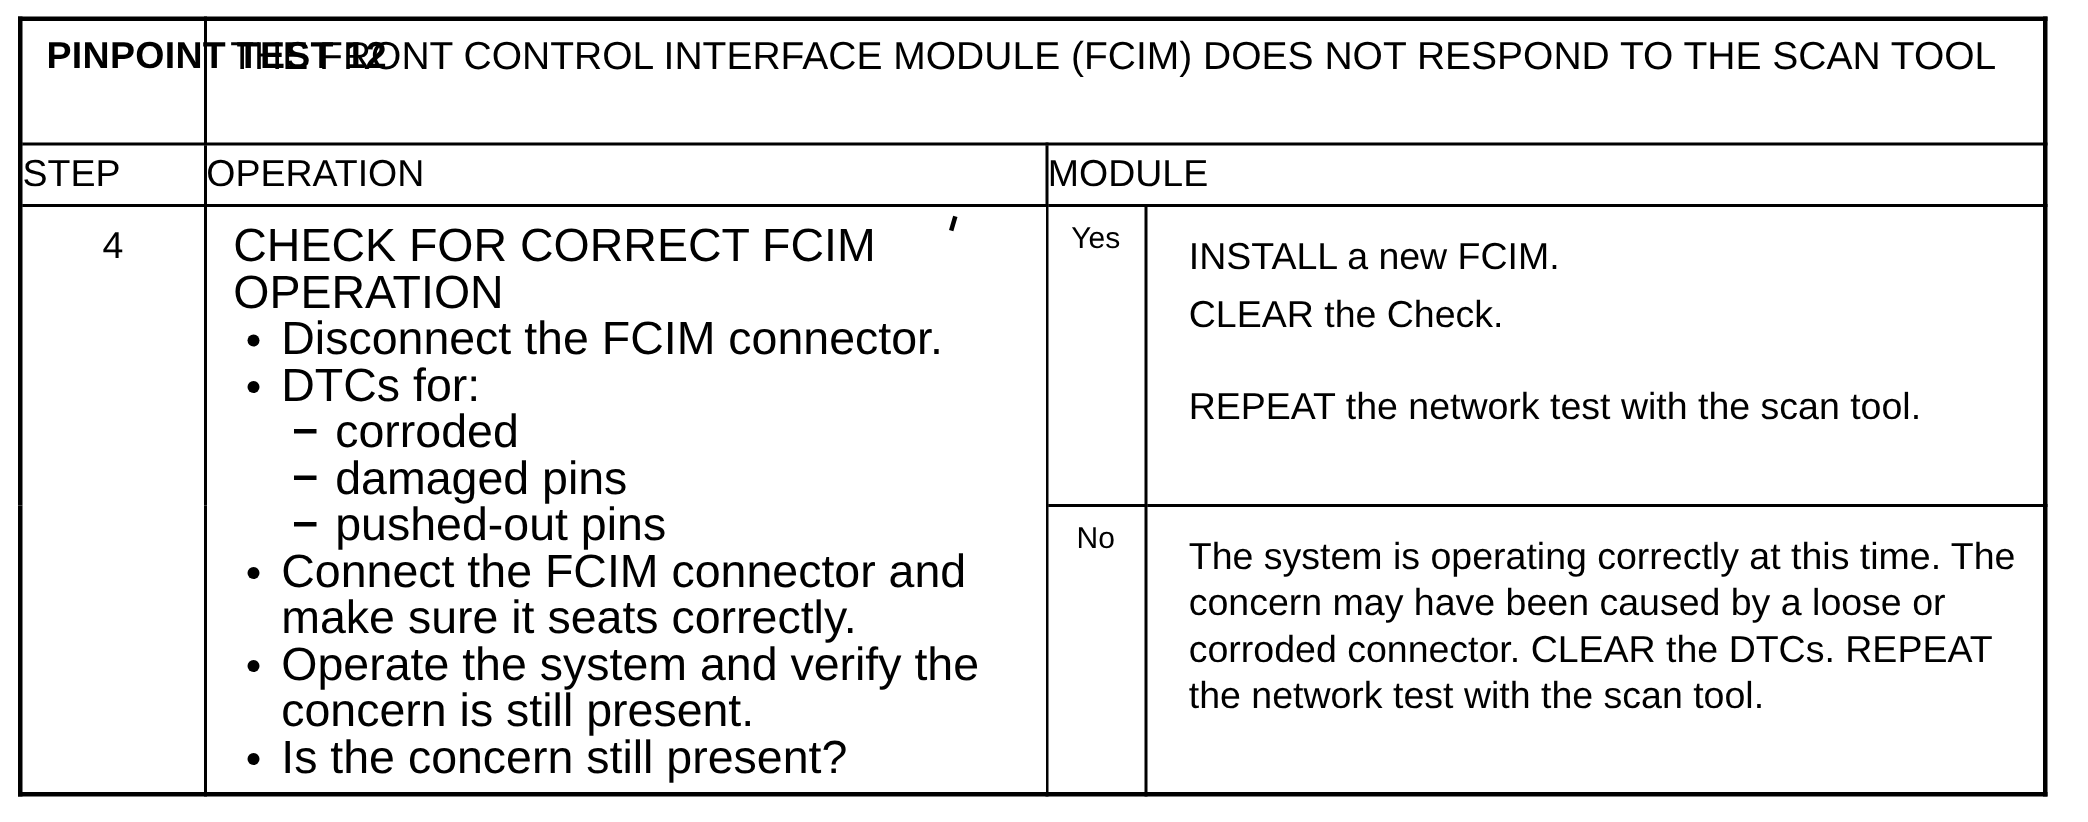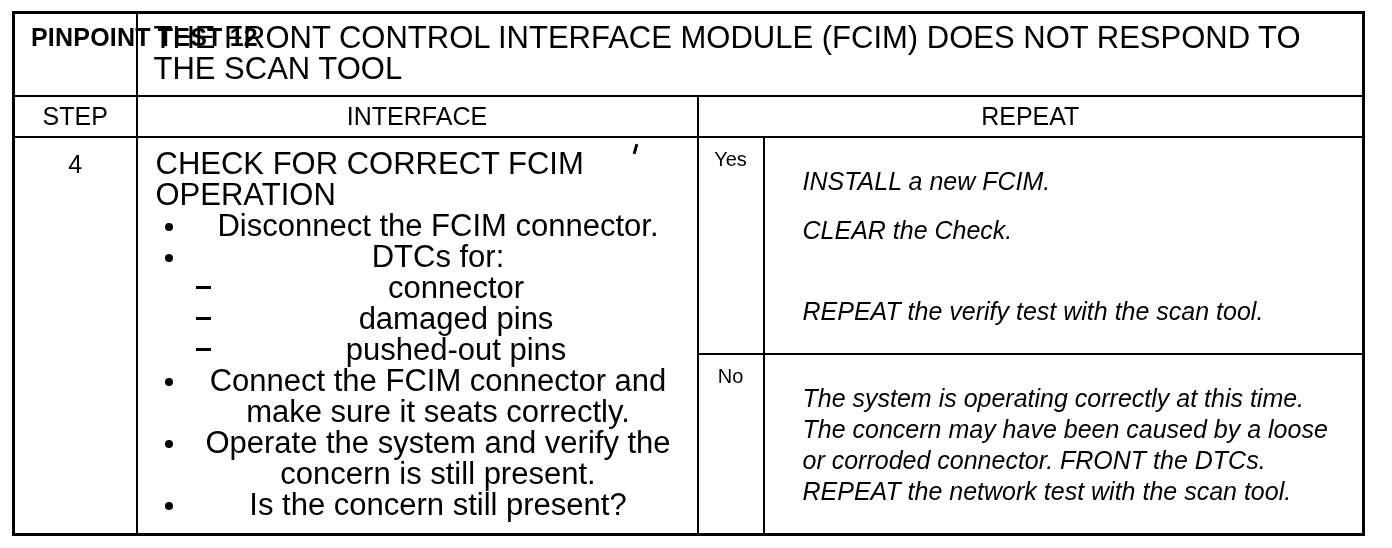--- a/index.html
+++ b/index.html
@@ -46,29 +46,28 @@
   .title-row td { height: 72px; }
   .title-test {
     width: 291px;
     font-size: 25px;
     font-weight: bold;
     letter-spacing: 0.2px;
     padding: 9px 0 0 16px !important;
     white-space: nowrap;
   }
   .title-desc {
-    font-size: 31px;
+    font-size: 26px;
     line-height: 31px;
     padding: 8px 10px 0 16px !important;
   }
 
   
   .colhead-row td {
     height: 39px;
-    text-align: center;
     font-size: 25px;
     vertical-align: middle;
     padding: 0 !important;
   }
   .col-step   { width: 123px; }
   .col-insp   { width: 561px; }
   .col-yn     { width: 66px;  }
   .col-action { width: 600px; }
 
   
@@ -93,21 +92,20 @@
     font-size: 25px;
     line-height: 31px;
   }
 
   
   .insp-title { margin: 0; }
   ul.bullets {
     list-style: none;
     margin: 0;
     padding: 0;
-    text-align: center;
   }
   ul.bullets > li {
     position: relative;
     padding-left: 32px;
     margin: 0;
   }
   ul.bullets > li > .bullet-dot {
     position: absolute;
     left: 9px;
     top: 13px;
@@ -129,21 +127,21 @@
   }
   ul.dashes > li > .dash-mark {
     position: absolute;
     left: 8px;
     top: 14px;
     width: 15px;
     height: 3px;
     background: #000;
   }
 
-  .act-line { margin: 18px; font-style: italic; }
+  .act-line { margin: 8px; }
   .act-gap { height: 14px; }
 
   
   .scan-mark {
     position: absolute;
     left: 496px;
     top: 6px;
     width: 3px;
     height: 10px;
     background: #000;
@@ -164,22 +162,22 @@
     </colgroup>
 
     <tbody>
         <tr class="title-row">
       <td class="title-test" colspan="1">PINPOINT TEST 12</td>
       <td class="title-desc" colspan="3">THE FRONT CONTROL INTERFACE MODULE (FCIM) DOES NOT RESPOND TO THE SCAN TOOL</td>
     </tr>
 
     <tr class="colhead-row">
       <td>STEP</td>
-      <td>INTERFACE</td>
-      <td colspan="2">REPEAT</td>
+      <td>OPERATION</td>
+      <td colspan="2">MODULE</td>
     </tr>
 
     <tr>
       <td class="step-cell" rowspan="2">4</td>
 
       <td class="insp-cell" rowspan="2">
         <span class="scan-mark"></span>
 
         <div class="insp-title">CHECK FOR CORRECT FCIM OPERATION</div>
 
@@ -187,21 +185,21 @@
           <li>
             <span class="bullet-dot"></span>
             <span>Disconnect the FCIM connector.</span>
           </li>
           <li>
             <span class="bullet-dot"></span>
             <span>DTCs for:</span>
             <ul class="dashes">
               <li>
                 <span class="dash-mark"></span>
-                <span>connector</span>
+                <span>corroded</span>
               </li>
               <li>
                 <span class="dash-mark"></span>
                 <span>damaged pins</span>
               </li>
               <li>
                 <span class="dash-mark"></span>
                 <span>pushed-out pins</span>
               </li>
             </ul>
@@ -220,27 +218,27 @@
           </li>
         </ul>
       </td>
 
       <td class="yn-cell">Yes</td>
 
       <td class="act-cell">
         <div class="act-line">INSTALL a new FCIM.</div>
         <div class="act-line">CLEAR the Check.</div>
         <div class="act-gap"></div>
-        <div class="act-line">REPEAT the verify test with the scan tool.</div>
+        <div class="act-line">REPEAT the network test with the scan tool.</div>
       </td>
     </tr>
 
     <tr>
       <td class="yn-cell">No</td>
 
       <td class="act-cell">
-        <div class="act-line">The system is operating correctly at this time. The concern may have been caused by a loose or corroded connector. FRONT the DTCs. REPEAT the network test with the scan tool.</div>
+        <div class="act-line">The system is operating correctly at this time. The concern may have been caused by a loose or corroded connector. CLEAR the DTCs. REPEAT the network test with the scan tool.</div>
       </td>
     </tr>
 
   </tbody>
     </table>
 </div>
 
 </body></html>

